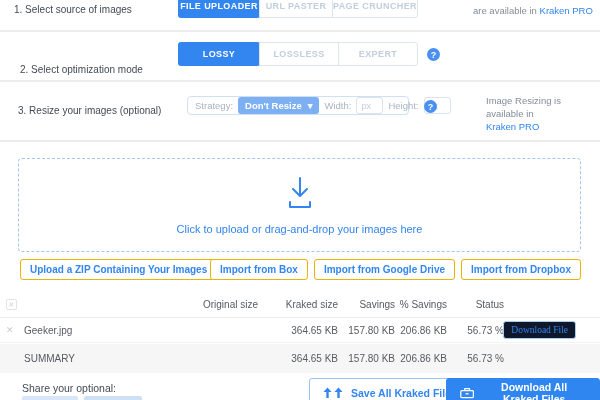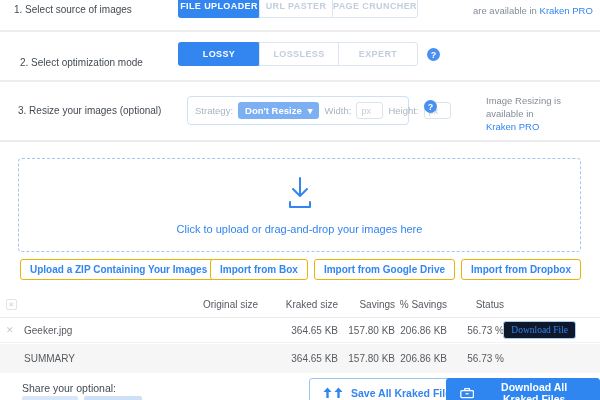--- a/index.html
+++ b/index.html
@@ -29,21 +29,21 @@
   .help {
     position:absolute; width:13px; height:13px; border-radius:50%;
     background:#4a90f1; color:#fff; font-size:9px; font-weight:bold;
     display:flex; align-items:center; justify-content:center; cursor:pointer;
   }
   .pro-note { font-size:9.5px; color:#848d99; line-height:13px; }
   .pro-link { color:#3385f0; cursor:pointer; }
 
   
   .resize-box {
-    position:absolute; left:187px; top:96px; width:222px; height:29px;
+    position:absolute; left:187px; top:96px; width:222px; height:19px;
     border:1px solid #cfe0f5; border-radius:4px; background:#fff;
     display:flex; align-items:center; padding:0 7px; gap:5px; white-space:nowrap;
   }
   .resize-box .lbl { font-size:9.5px; color:#a9b4c0; }
   .strategy-btn {
     background:#7db0f2; color:#fff; font-size:9.5px; font-weight:bold;
     border:none; border-radius:3px; padding:3px 7px; display:flex; gap:6px;
     align-items:center; cursor:pointer; white-space:nowrap;
   }
   .dim-input {
@@ -111,21 +111,21 @@
   <div class="seg" style="left:178px; top:-6px;">
     <div class="opt active">FILE UPLOADER</div>
     <div class="opt">URL PASTER</div>
     <div class="opt">PAGE CRUNCHER</div>
   </div>
   <div class="abs pro-note" style="left:473px; top:4px;">
     <span>are available in </span><span class="pro-link">Kraken PRO</span>
   </div>
   <div class="sep" style="top:30px;"></div>
 
-  <div class="abs step-label" style="left:20px; top:57px;">2. Select optimization mode</div>
+  <div class="abs step-label" style="left:20px; top:64px;">2. Select optimization mode</div>
   <div class="seg" style="left:178px; top:42px;">
     <div class="opt active">LOSSY</div>
     <div class="opt">LOSSLESS</div>
     <div class="opt">EXPERT</div>
   </div>
   <div class="help" style="left:427px; top:48px;">?</div>
   <div class="sep" style="top:80px;"></div>
 
   <div class="abs step-label" style="left:18px; top:105px;">3. Resize your images (optional)</div>
   <div class="resize-box">

